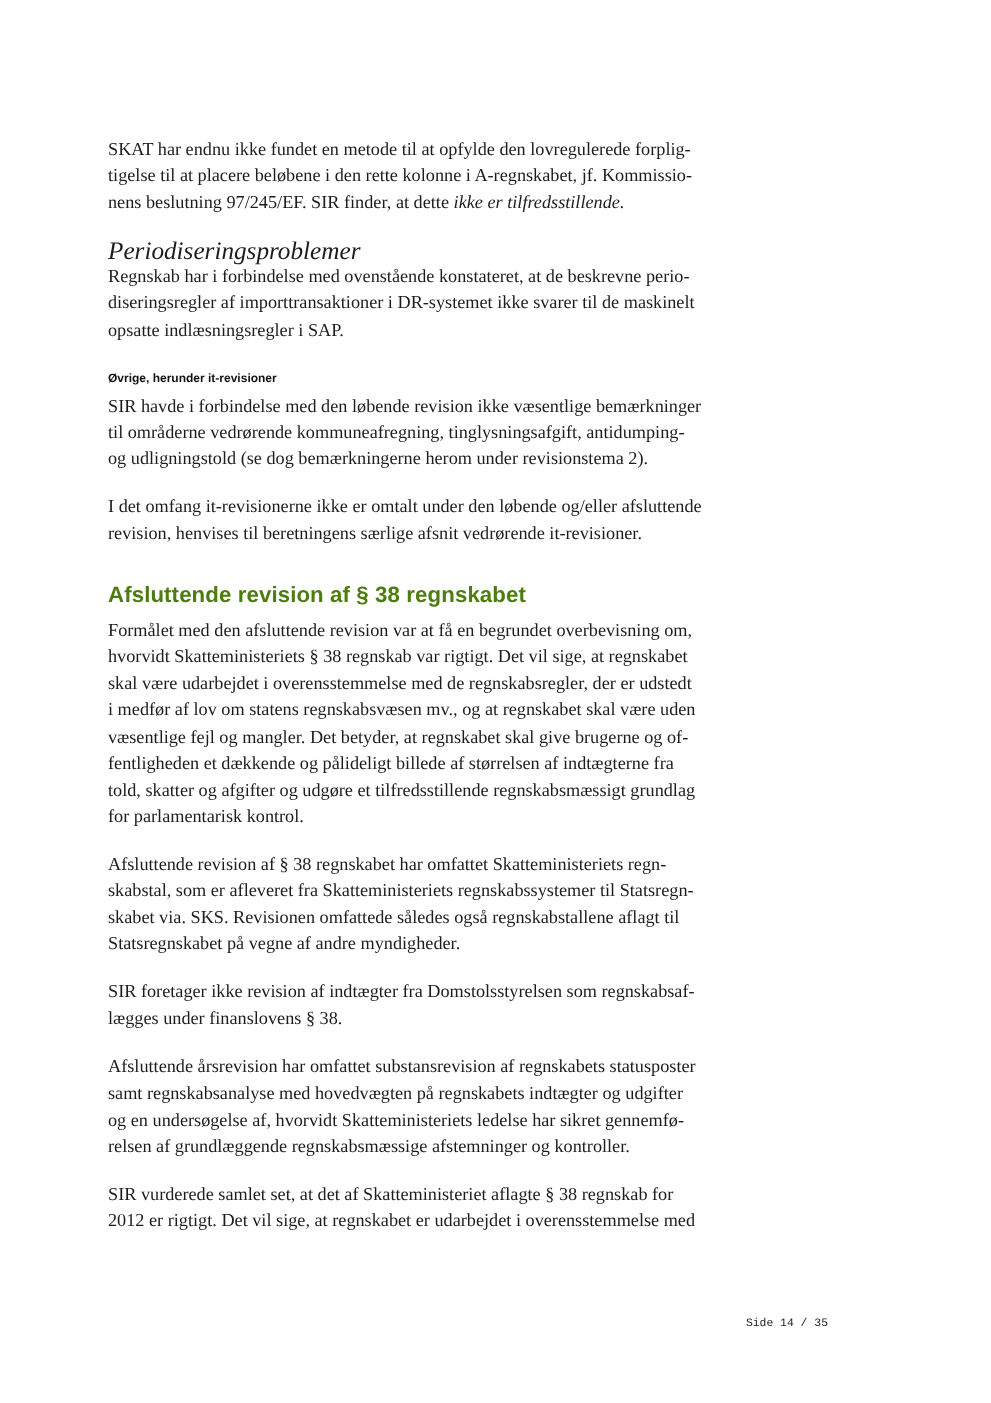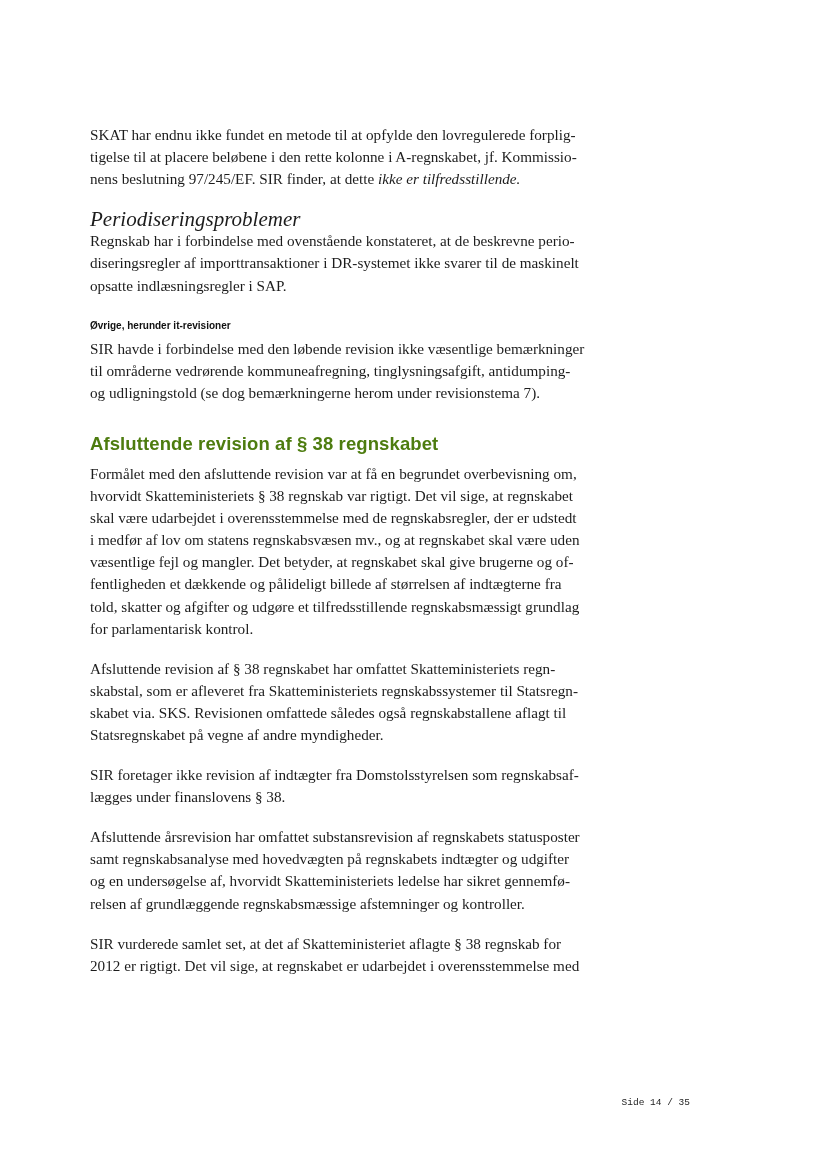--- a/index.html
+++ b/index.html
@@ -12,21 +12,21 @@
     overflow: hidden;
   }
   .page {
     position: absolute;
     inset: 0;
     background: #ffffff;
   }
   .content {
     position: absolute;
     left: 90px;
-    top: 124px;
+    top: 114px;
     width: 592px;
   }
   .content p {
     font-size: 15.2px;
     line-height: 22.1px;
     white-space: pre-line;
     margin: 0 0 18px 0;
   }
   .italic { font-style: italic; font-family: Liberation Serif, serif; }
   .head-italic {
@@ -73,22 +73,24 @@
 nens beslutning 97/245/EF. SIR finder, at dette </span><span class="italic">ikke er tilfredsstillende.</span></p>
 
     <h3 class="head-italic">Periodiseringsproblemer</h3>
     <p>Regnskab har i forbindelse med ovenstående konstateret, at de beskrevne perio-
 diseringsregler af importtransaktioner i DR-systemet ikke svarer til de maskinelt
 opsatte indlæsningsregler i SAP.</p>
 
     <h4 class="head-small">Øvrige, herunder it-revisioner</h4>
     <p>SIR havde i forbindelse med den løbende revision ikke væsentlige bemærkninger
 til områderne vedrørende kommuneafregning, tinglysningsafgift, antidumping-
-og udligningstold (se dog bemærkningerne herom under revisionstema 7).</p>
+og udligningstold (se dog bemærkningerne herom under revisionstema 2).</p>
 
+    <p>I det omfang it-revisionerne ikke er omtalt under den løbende og/eller afsluttende
+revision, henvises til beretningens særlige afsnit vedrørende it-revisioner.</p>
 
     <h2 class="head-large">Afsluttende revision af § 38 regnskabet</h2>
     <p>Formålet med den afsluttende revision var at få en begrundet overbevisning om,
 hvorvidt Skatteministeriets § 38 regnskab var rigtigt. Det vil sige, at regnskabet
 skal være udarbejdet i overensstemmelse med de regnskabsregler, der er udstedt
 i medfør af lov om statens regnskabsvæsen mv., og at regnskabet skal være uden
 væsentlige fejl og mangler. Det betyder, at regnskabet skal give brugerne og of-
 fentligheden et dækkende og pålideligt billede af størrelsen af indtægterne fra
 told, skatter og afgifter og udgøre et tilfredsstillende regnskabsmæssigt grundlag
 for parlamentarisk kontrol.</p>

